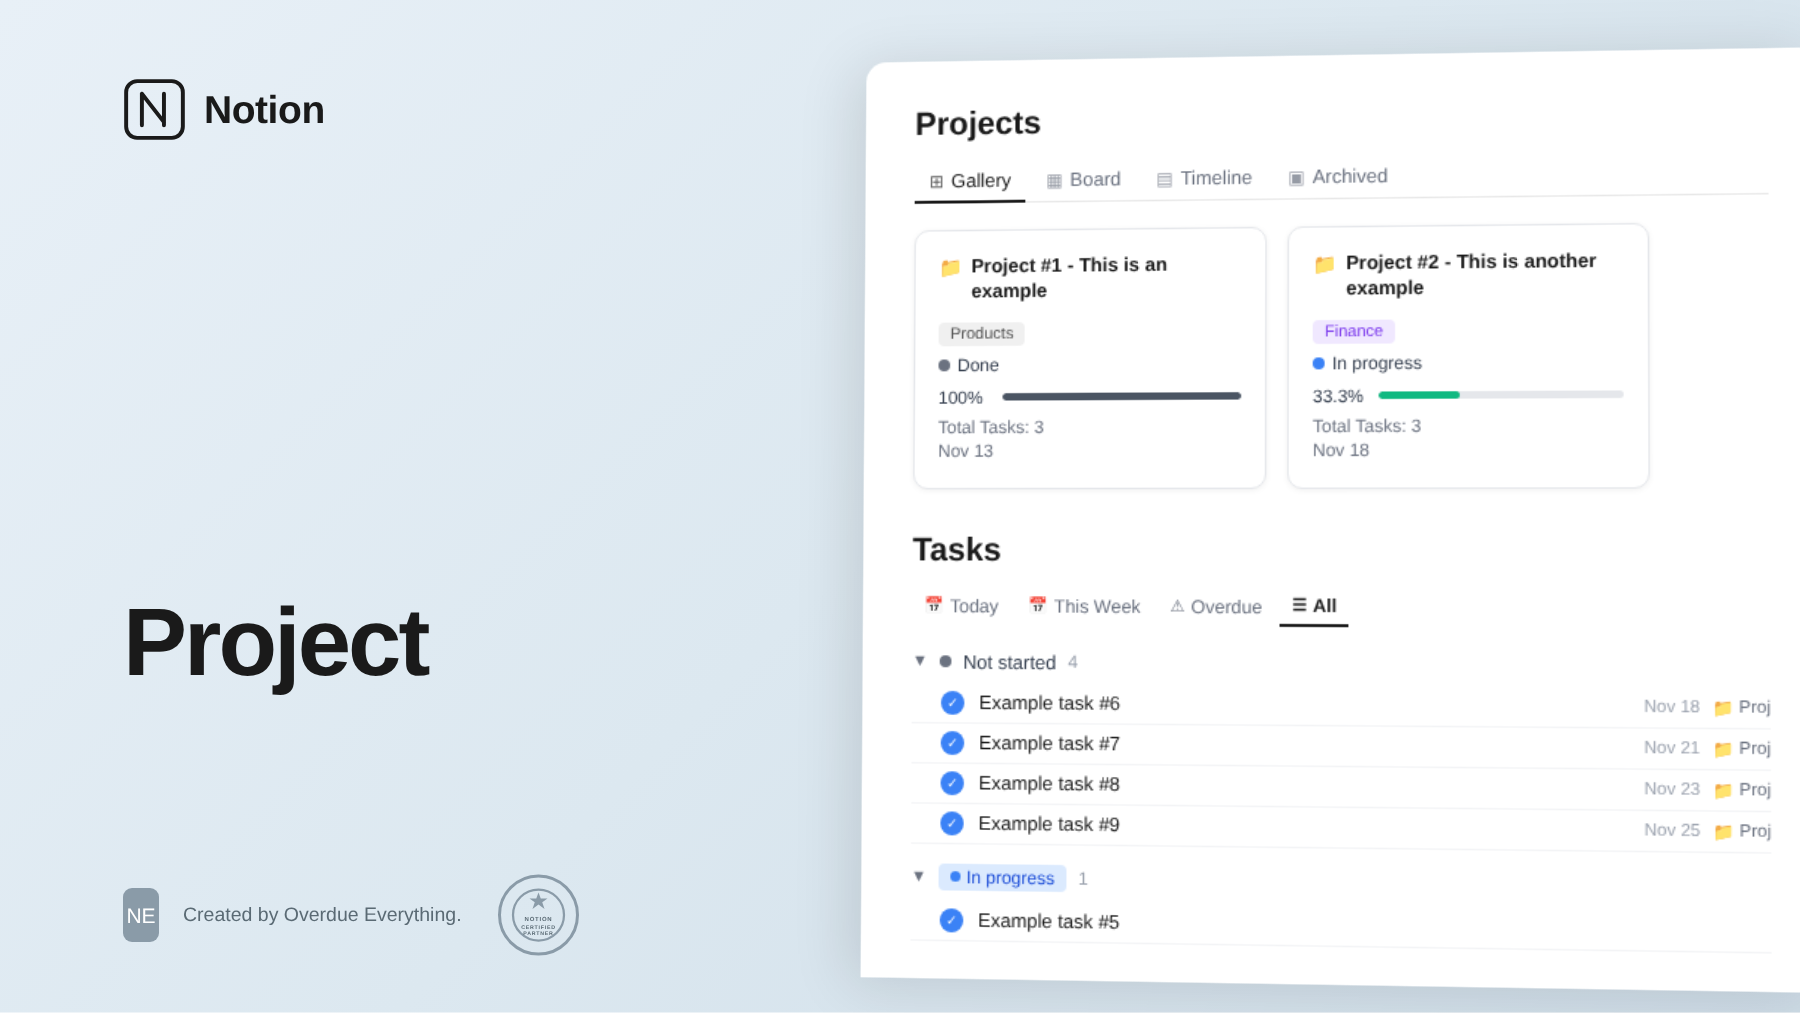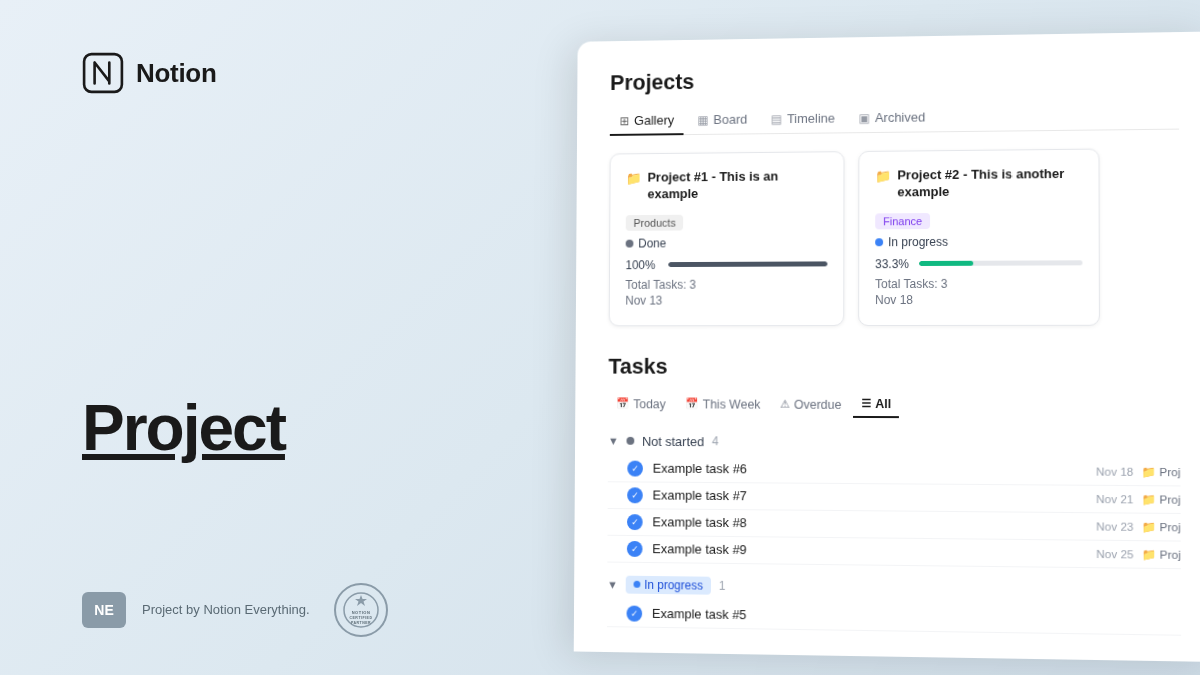--- a/index.html
+++ b/index.html
@@ -43,42 +43,41 @@
       letter-spacing: -0.3px;
     }
 
     .hero-title {
       font-size: 64px;
       font-weight: 800;
       color: #1a1a1a;
       line-height: 1.1;
       letter-spacing: -2px;
       margin-top: 180px;
-      text-decoration: underline;
     }
 
     .footer-area {
       display: flex;
       align-items: center;
       gap: 16px;
       margin-top: auto;
       padding-bottom: 10px;
     }
 
     .footer-icon {
-      width: 44px;
+      width: 24px;
       height: 36px;
       background: #8a9ba8;
       border-radius: 6px;
       display: flex;
       align-items: center;
       justify-content: center;
       color: white;
       font-size: 14px;
-      font-weight: 700;
+      font-weight: 400;
     }
 
     .footer-text {
       font-size: 13px;
       color: #5a6a74;
       font-weight: 400;
     }
 
     .certified-badge {
       width: 54px;
@@ -399,21 +398,21 @@
   </div>
 
   <div class="hero-title">
     <div>Project</div>
   </div>
 
   <div class="footer-area">
     <div class="footer-icon">
       <span>NE</span>
     </div>
-    <span class="footer-text">Project by Notion Everything.</span>
+    <span class="footer-text">Created by Overdue Everything.</span>
     <div class="certified-badge">
       <svg width="40" height="40" viewBox="0 0 40 40">
         <circle cx="20" cy="20" r="17" fill="none" stroke="#8a9ba8" stroke-width="1.5"></circle>
         <path d="M20 5 L21.5 9 L26 9 L22.5 11.5 L24 16 L20 13 L16 16 L17.5 11.5 L14 9 L18.5 9 Z" fill="#8a9ba8"></path>
         <text x="20" y="24" text-anchor="middle" font-size="4" fill="#5a6a74" font-weight="600" letter-spacing="0.5">NOTION</text>
         <text x="20" y="29" text-anchor="middle" font-size="3.5" fill="#5a6a74" font-weight="600" letter-spacing="0.5">CERTIFIED</text>
         <text x="20" y="33.5" text-anchor="middle" font-size="3.5" fill="#5a6a74" font-weight="600" letter-spacing="0.5">PARTNER</text>
       </svg>
     </div>
   </div>

